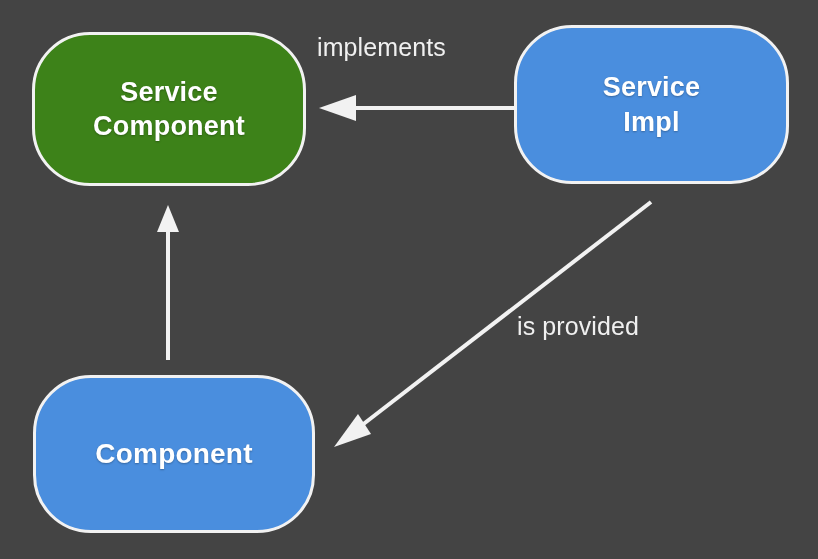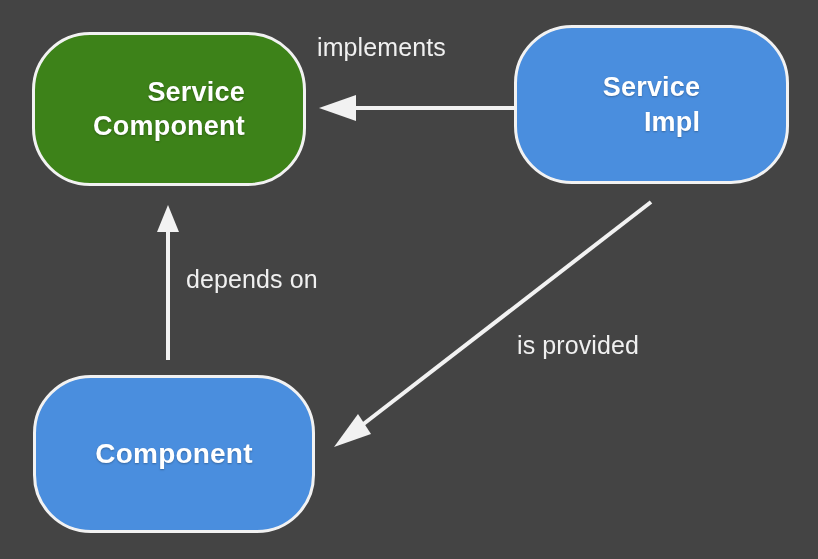--- a/index.html
+++ b/index.html
@@ -16,21 +16,21 @@
     font-family: "Liberation Sans", sans-serif;
   }
   .node {
     position: absolute;
     box-sizing: border-box;
     border: 3px solid #f2f2f2;
     border-radius: 58px;
     display: flex;
     align-items: center;
     justify-content: center;
-    text-align: right;
+    text-align: center;
     color: #ffffff;
     font-weight: bold;
     font-size: 27px;
     line-height: 1.27;
     letter-spacing: 0.2px;
     text-shadow: 0 1px 2px rgba(0,0,0,0.28);
     user-select: none;
   }
   .node-green { background: #3d8219; }
   .node-blue  { background: #4a8ede; }
@@ -50,21 +50,21 @@
     position: absolute;
     color: #f0f0f0;
     font-size: 25px;
     font-weight: normal;
     white-space: nowrap;
     letter-spacing: 0.1px;
     user-select: none;
   }
   #label-implements  { left: 317px; top: 33px; }
   #label-depends-on  { left: 186px; top: 265px; }
-  #label-is-provided { left: 517px; top: 331px; }
+  #label-is-provided { left: 517px; top: 312px; }
 
   svg.edges {
     position: absolute;
     left: 0; top: 0;
     width: 818px;
     height: 559px;
     pointer-events: none;
   }
 </style>
 </head>
@@ -103,17 +103,16 @@
       <span>Impl</span>
     </span>
   </div>
 
   <div class="node node-blue" id="node-component">
     <span>Component</span>
   </div>
 
   <div class="edge-label" id="label-implements">implements</div>
 
-  <div class="edge-label" id="label-depends-on">depends on</div>
 
   <div class="edge-label" id="label-is-provided">is provided</div>
 
 </div>
 
 </body></html>

